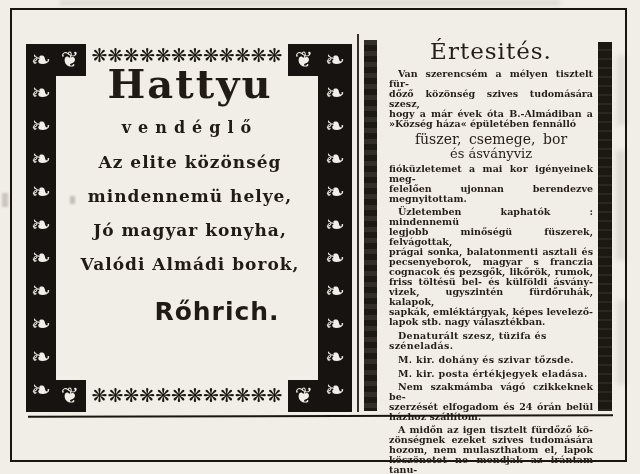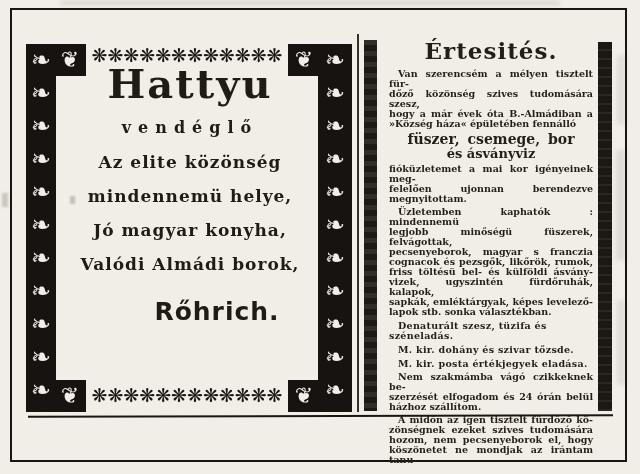--- a/index.html
+++ b/index.html
@@ -68,28 +68,28 @@
   .bar-r{
     left:598px;top:42px;width:14px;height:369px;
     background:repeating-linear-gradient(180deg,#1b1712 0 7px,#2b261f 7px 9px);
   }
   
   .notice{
     position:absolute;left:389px;top:38px;width:204px;
     font-size:9.5px;line-height:10px;font-weight:bold;color:#241e16;
   }
   .notice-title{
-    margin:0 0 5px 0;font-size:23px;line-height:26px;font-weight:bold;
+    margin:0 0 5px 0;font-size:23px;line-height:26px;font-weight:normal;
     text-align:center;letter-spacing:1px;
   }
   .para{margin-top:3px;}
   .para div{text-align:justify;text-align-last:justify;}
   .para div:last-child{text-align-last:left;}
   .para.indent div:first-child{text-indent:9px;}
-  .hl{margin:3px 0 2px 0;text-align:center;font-weight:bold;}
+  .hl{margin:3px 0 2px 0;text-align:center;font-weight:normal;}
   .hl div:first-child{font-size:14px;line-height:15px;word-spacing:3px;}
   .hl div:last-child{font-size:13px;line-height:14px;}
   .services div{text-indent:9px;margin-top:4px;letter-spacing:.3px;}
   
   .footer-rule{
     position:absolute;left:28px;top:415px;width:585px;height:2px;
     background:#191511;transform:rotate(-0.15deg);
   }
   .imprint{
     position:absolute;left:30px;top:420px;font-size:13.5px;font-weight:bold;
@@ -155,44 +155,45 @@
     </div>
 
     <div class="para">
         <div>fióküzletemet a mai kor igényeinek meg-</div>
         <div>felelően ujonnan berendezve megnyitottam.</div>
       </div>
 
     <div class="para indent">
         <div>Üzletemben kaphatók : mindennemü</div>
         <div>legjobb minőségü füszerek, felvágottak,</div>
+        <div>prágai sonka, balatonmenti asztali és</div>
         <div>pecsenyeborok, magyar s franczia</div>
         <div>cognacok és pezsgők, likőrök, rumok,</div>
         <div>friss töltésü bel- és külföldi ásvány-</div>
         <div>vizek, ugyszintén fürdőruhák, kalapok,</div>
         <div>sapkák, emléktárgyak, képes levelező-</div>
-        <div>lapok stb. sonka választékban.</div>
+        <div>lapok stb. nagy választékban.</div>
       </div>
 
     <div class="services">
         <div>Denaturált szesz, tüzifa és széneladás.</div>
         <div>M. kir. dohány és szivar tőzsde.</div>
         <div>M. kir. posta értékjegyek eladása.</div>
       </div>
 
     <div class="para indent">
         <div>Nem szakmámba vágó czikkeknek be-</div>
         <div>szerzését elfogadom és 24 órán belül</div>
         <div>házhoz szállítom.</div>
       </div>
 
     <div class="para indent">
         <div>A midőn az igen tisztelt fürdőző kö-</div>
         <div>zönségnek ezeket szives tudomására</div>
-        <div>hozom, nem pecsenyeborok el, hogy</div>
+        <div>hozom, nem mulaszthatom el, lapok</div>
         <div>köszönetet ne mondjak az irántam tanu-</div>
       </div>
 
   </section>
 
   <div class="footer-rule"></div>
 
 </div>
 
 </body></html>

